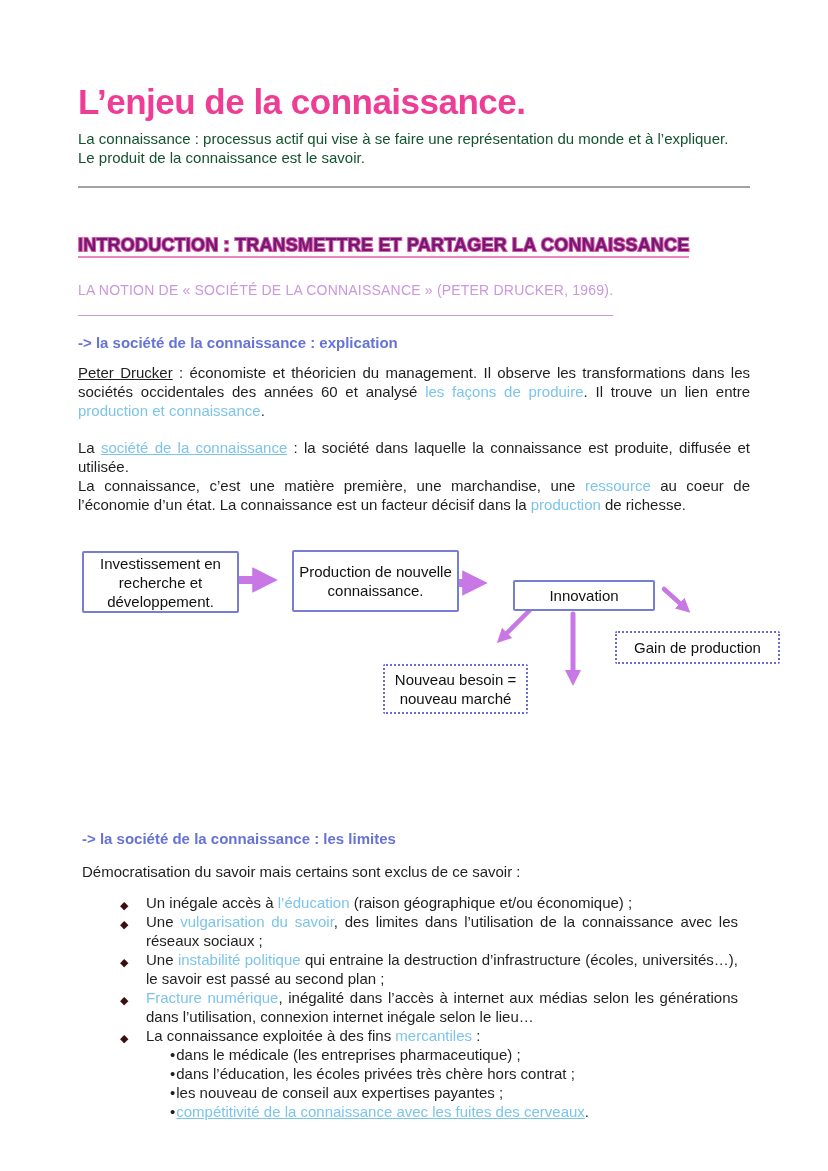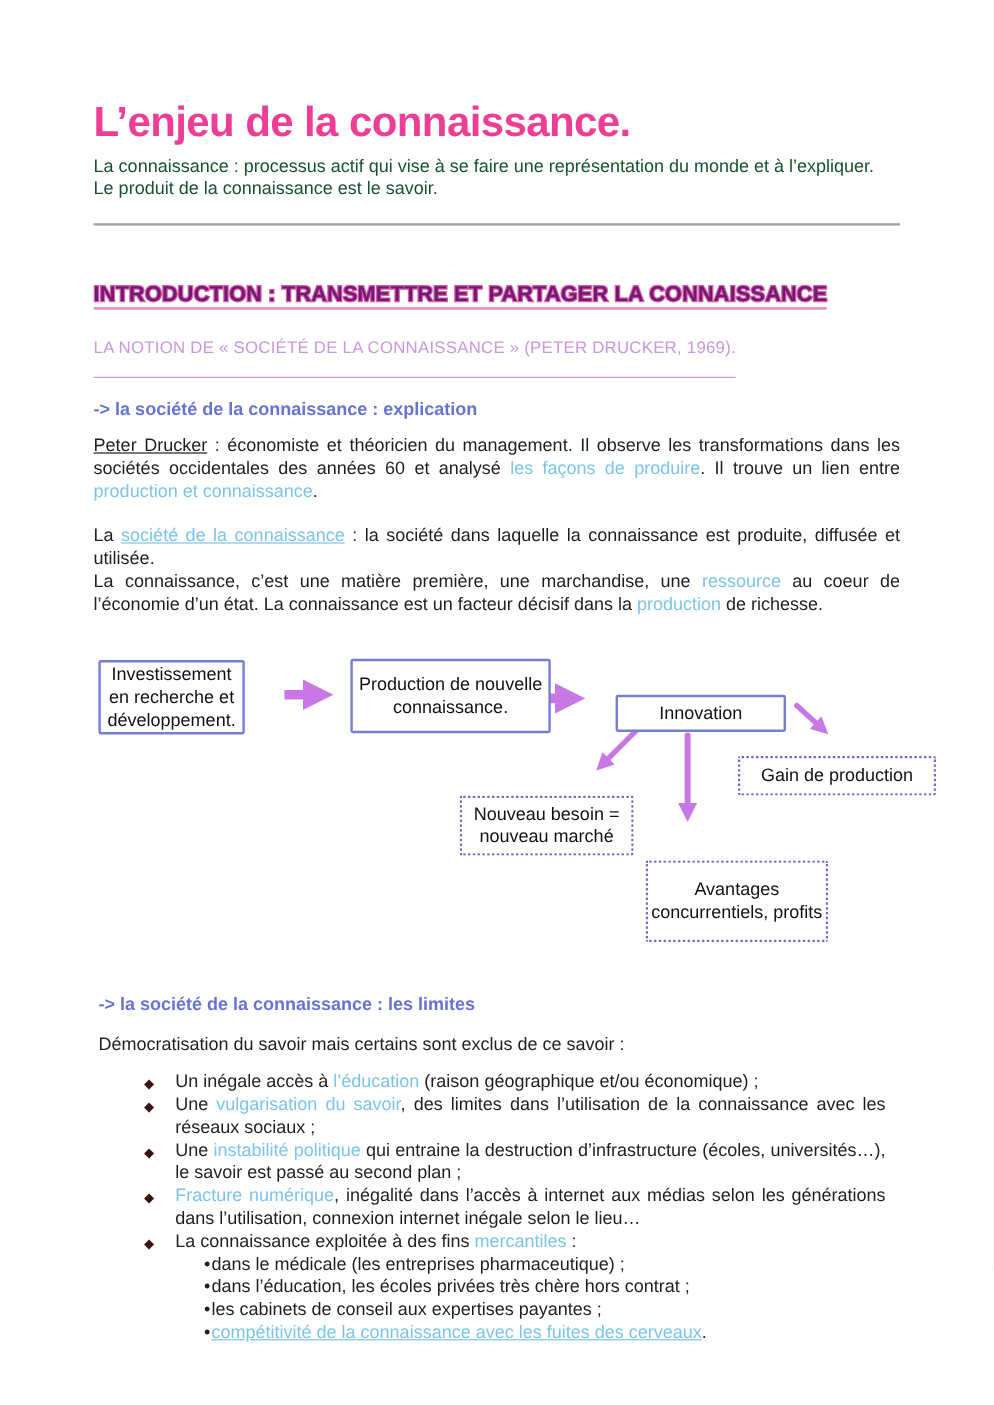--- a/index.html
+++ b/index.html
@@ -38,21 +38,21 @@
   
   .diagram{position:relative;width:828px;height:272px;margin-top:26px;}
   .diagram svg.arrows{position:absolute;left:0;top:0;}
   .dbox{
     position:absolute;box-sizing:border-box;font-size:15px;line-height:19px;
     text-align:center;color:#111;background:#fff;
     display:flex;align-items:center;justify-content:center;padding:0 2px;
   }
   .solid{border:2px solid #787dd4;border-radius:2px;}
   .dotted{border:2px dotted #6a6ad6;border-radius:2px;}
-  .b-invest{left:82px;top:11px;width:122px;height:62px;}
+  .b-invest{left:82px;top:11px;width:157px;height:62px;}
   .b-prod{left:292px;top:10px;width:167px;height:62px;}
   .b-innov{left:513px;top:40px;width:142px;height:31px;}
   .b-gain{left:615px;top:91px;width:165px;height:33px;text-align:right;}
   .b-nouveau{left:383px;top:124px;width:145px;height:50px;}
   .b-avant{left:538px;top:178px;width:152px;height:68px;}
   
   .limites{margin-left:4px;}
   .lim-h{margin-top:17px;}
   .lim-intro{margin-top:14px;font-size:15px;line-height:19px;}
   ul.diamond{list-style:none;margin:12px;padding:0;}
@@ -104,36 +104,35 @@
       <line x1="447" y1="43" x2="475" y2="43" stroke="#c778e5" stroke-width="8" marker-end="url(#ah)"></line>
       <line x1="664" y1="49" x2="685" y2="68" stroke="#c778e5" stroke-width="4.5" stroke-linecap="round" marker-end="url(#ah)"></line>
       <line x1="536" y1="64" x2="502" y2="98" stroke="#c778e5" stroke-width="4.5" stroke-linecap="round" marker-end="url(#ah)"></line>
       <line x1="573" y1="74" x2="573" y2="138" stroke="#c778e5" stroke-width="5" stroke-linecap="round" marker-end="url(#ah)"></line>
     </svg>
     <div class="dbox solid b-invest">Investissement en recherche et développement.</div>
     <div class="dbox solid b-prod">Production de nouvelle connaissance.</div>
     <div class="dbox solid b-innov">Innovation</div>
     <div class="dbox dotted b-gain">Gain de production</div>
     <div class="dbox dotted b-nouveau">Nouveau besoin = nouveau marché</div>
-    <div class="dbox dotted b-avant">Avantages concurrentiels, profits</div>
   </div>
 
   <div class="wrap limites" style="padding-top:0;">
     <div class="blue-h lim-h">-&gt; la société de la connaissance : les limites</div>
 
     <div class="lim-intro">Démocratisation du savoir mais certains sont exclus de ce savoir :</div>
 
     <ul class="diamond">
       <li><span>Un inégale accès à </span><span class="cyan">l’éducation</span><span> (raison géographique et/ou économique) ;</span></li>
       <li><span>Une </span><span class="cyan">vulgarisation du savoir</span><span>, des limites dans l’utilisation de la connaissance avec les réseaux sociaux ;</span></li>
       <li><span>Une </span><span class="cyan">instabilité politique</span><span> qui entraine la destruction d’infrastructure (écoles, universités…), le savoir est passé au second plan ;</span></li>
       <li><span class="cyan">Fracture numérique</span><span>, inégalité dans l’accès à internet aux médias selon les générations dans l’utilisation, connexion internet inégale selon le lieu…</span></li>
       <li><span>La connaissance exploitée à des fins </span><span class="cyan">mercantiles</span><span> :</span>
         <ul class="sub">
           <li><span>dans le médicale (les entreprises pharmaceutique) ;</span></li>
           <li><span>dans l’éducation, les écoles privées très chère hors contrat ;</span></li>
-          <li><span>les cabinets de conseil aux expertises payantes ;</span></li>
+          <li><span>les nouveau de conseil aux expertises payantes ;</span></li>
           <li><span class="cyan-u">compétitivité de la connaissance avec les fuites des cerveaux</span><span>.</span></li>
         </ul>
       </li>
     </ul>
   </div>
 </div>
 
 </body></html>

